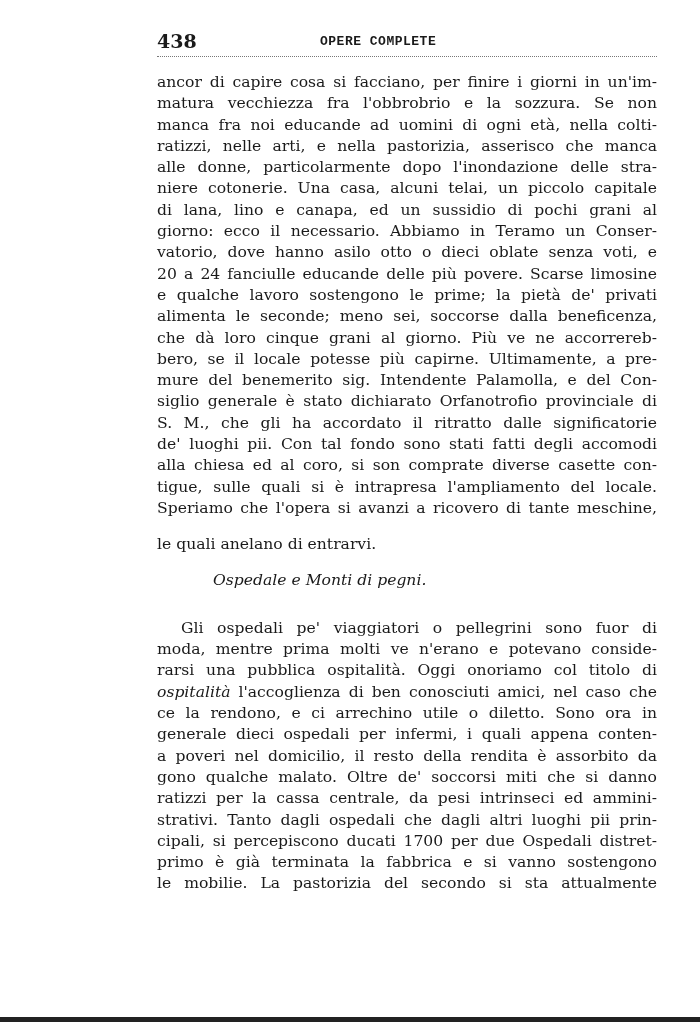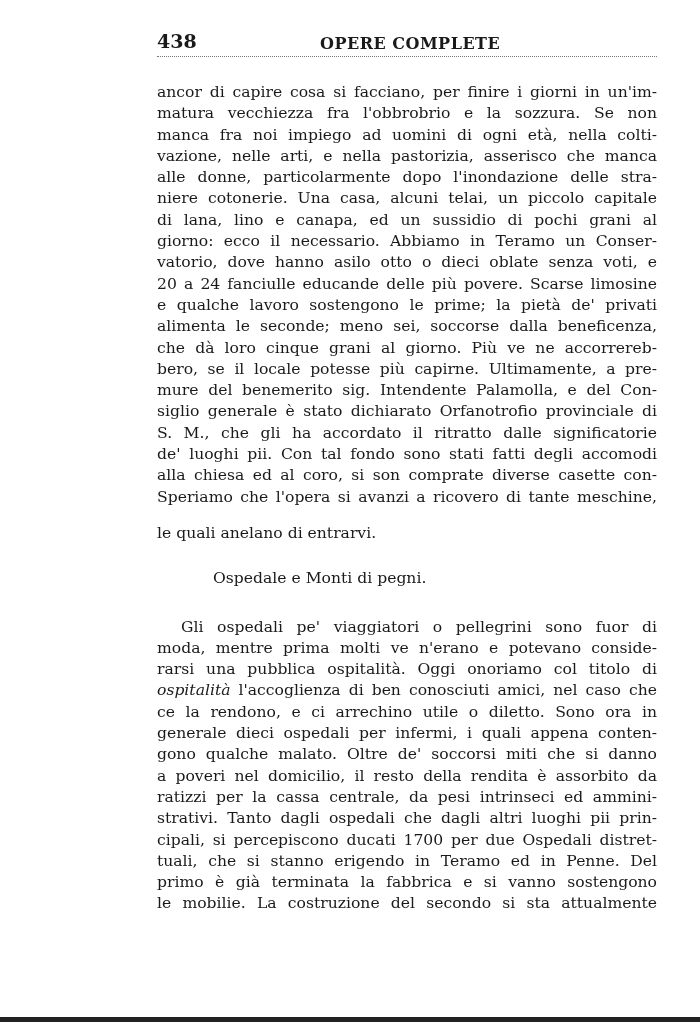--- a/index.html
+++ b/index.html
@@ -1,70 +1,70 @@
 <!DOCTYPE html>
 <html><head>
 <meta charset="utf-8">
 <style>
   html, body { margin: 0; padding: 0; background: #ffffff; }
   body { width: 700px; height: 1022px; position: relative; overflow: hidden; font-family: "DejaVu Serif", serif; color: #1a1a1a; }
   .page-number { position: absolute; left: 157px; top: 30px; font-size: 19px; font-weight: bold; }
-  .running-head { position: absolute; left: 320px; top: 34px; font-size: 16px; font-weight: bold; letter-spacing: 0.5px; font-variant: small-caps; }
+  .running-head { position: absolute; left: 320px; top: 34px; font-size: 13px; font-weight: bold; letter-spacing: 0.5px; font-variant: small-caps; font-family: Liberation Mono, monospace; }
   .head-rule { position: absolute; left: 157px; top: 56px; width: 500px; border-top: 1px dotted #777; }
-  .body-text { position: absolute; left: 157px; top: 82px; width: 500px; font-size: 15.6px; line-height: 21.3px; }
+  .body-text { position: absolute; left: 157px; top: 72px; width: 500px; font-size: 15.6px; line-height: 21.3px; }
   .line { display: block; white-space: nowrap; text-align: justify; text-align-last: justify; height: 21.3px; }
   .line.last { text-align-last: left; margin-top: 15px; }
   .line.indent { padding-left: 24px; margin-top: 27px; }
-  .heading { display: block; margin: 24px 0 4px 56px; height: 21.3px; }
+  .heading { display: block; font-style: italic; margin: 14px 0 4px 56px; height: 21.3px; }
   em { }
   .bottom-edge { position: absolute; left: 0; bottom: 0; width: 700px; height: 5px; background: #222; }
 </style>
 </head>
 <body>
 
 <div class="page-number">438</div>
 <div class="running-head">OPERE COMPLETE</div>
 <div class="head-rule"></div>
 
 <div class="body-text">
   <div id="p1">
       <span class="line">ancor di capire cosa si facciano, per finire i giorni in un'im-</span>
       <span class="line">matura vecchiezza fra l'obbrobrio e la sozzura. Se non</span>
-      <span class="line">manca fra noi impiego ad uomini di ogni età, nella colti-</span>
-      <span class="line">vazione, nelle arti, e nella pastorizia, asserisco che manca</span>
+      <span class="line">manca fra noi educande ad uomini di ogni età, nella colti-</span>
+      <span class="line">ratizzi, nelle arti, e nella pastorizia, asserisco che manca</span>
       <span class="line">alle donne, particolarmente dopo l'inondazione delle stra-</span>
       <span class="line">niere cotonerie. Una casa, alcuni telai, un piccolo capitale</span>
       <span class="line">di lana, lino e canapa, ed un sussidio di pochi grani al</span>
       <span class="line">giorno: ecco il necessario. Abbiamo in Teramo un Conser-</span>
       <span class="line">vatorio, dove hanno asilo otto o dieci oblate senza voti, e</span>
       <span class="line">20 a 24 fanciulle educande delle più povere. Scarse limosine</span>
       <span class="line">e qualche lavoro sostengono le prime; la pietà de' privati</span>
       <span class="line">alimenta le seconde; meno sei, soccorse dalla beneficenza,</span>
       <span class="line">che dà loro cinque grani al giorno. Più ve ne accorrereb-</span>
       <span class="line">bero, se il locale potesse più capirne. Ultimamente, a pre-</span>
       <span class="line">mure del benemerito sig. Intendente Palamolla, e del Con-</span>
       <span class="line">siglio generale è stato dichiarato Orfanotrofio provinciale di</span>
       <span class="line">S. M., che gli ha accordato il ritratto dalle significatorie</span>
       <span class="line">de' luoghi pii. Con tal fondo sono stati fatti degli accomodi</span>
       <span class="line">alla chiesa ed al coro, si son comprate diverse casette con-</span>
+      <span class="line">tigue, sulle quali si è intrapresa l'ampliamento del locale.</span>
       <span class="line">Speriamo che l'opera si avanzi a ricovero di tante meschine,</span>
       <span class="line last">le quali anelano di entrarvi.</span>
     </div>
   <div class="heading">Ospedale e Monti di pegni.</div>
   <div id="p2">
       <span class="line indent">Gli ospedali pe' viaggiatori o pellegrini sono fuor di</span>
       <span class="line">moda, mentre prima molti ve n'erano e potevano conside-</span>
       <span class="line">rarsi una pubblica ospitalità. Oggi onoriamo col titolo di</span>
       <span class="line"><em>ospitalità</em> l'accoglienza di ben conosciuti amici, nel caso che</span>
       <span class="line">ce la rendono, e ci arrechino utile o diletto. Sono ora in</span>
       <span class="line">generale dieci ospedali per infermi, i quali appena conten-</span>
+      <span class="line">a poveri nel domicilio, il resto della rendita è assorbito da</span>
       <span class="line">gono qualche malato. Oltre de' soccorsi miti che si danno</span>
-      <span class="line">a poveri nel domicilio, il resto della rendita è assorbito da</span>
       <span class="line">ratizzi per la cassa centrale, da pesi intrinseci ed ammini-</span>
       <span class="line">strativi. Tanto dagli ospedali che dagli altri luoghi pii prin-</span>
       <span class="line">cipali, si percepiscono ducati 1700 per due Ospedali distret-</span>
-      <span class="line">tuali, che si stanno erigendo in Teramo ed in Penne. Del</span>
       <span class="line">primo è già terminata la fabbrica e si vanno sostengono</span>
-      <span class="line">le mobilie. La costruzione del secondo si sta attualmente</span>
+      <span class="line">le mobilie. La pastorizia del secondo si sta attualmente</span>
     </div>
 </div>
 
 <div class="bottom-edge"></div>
 
 </body></html>

